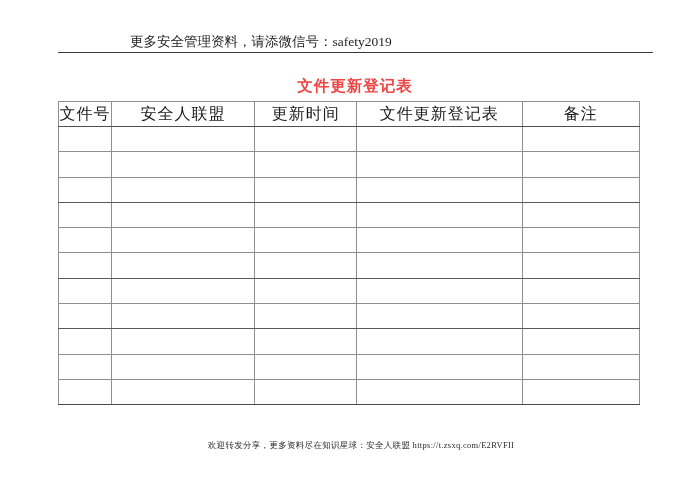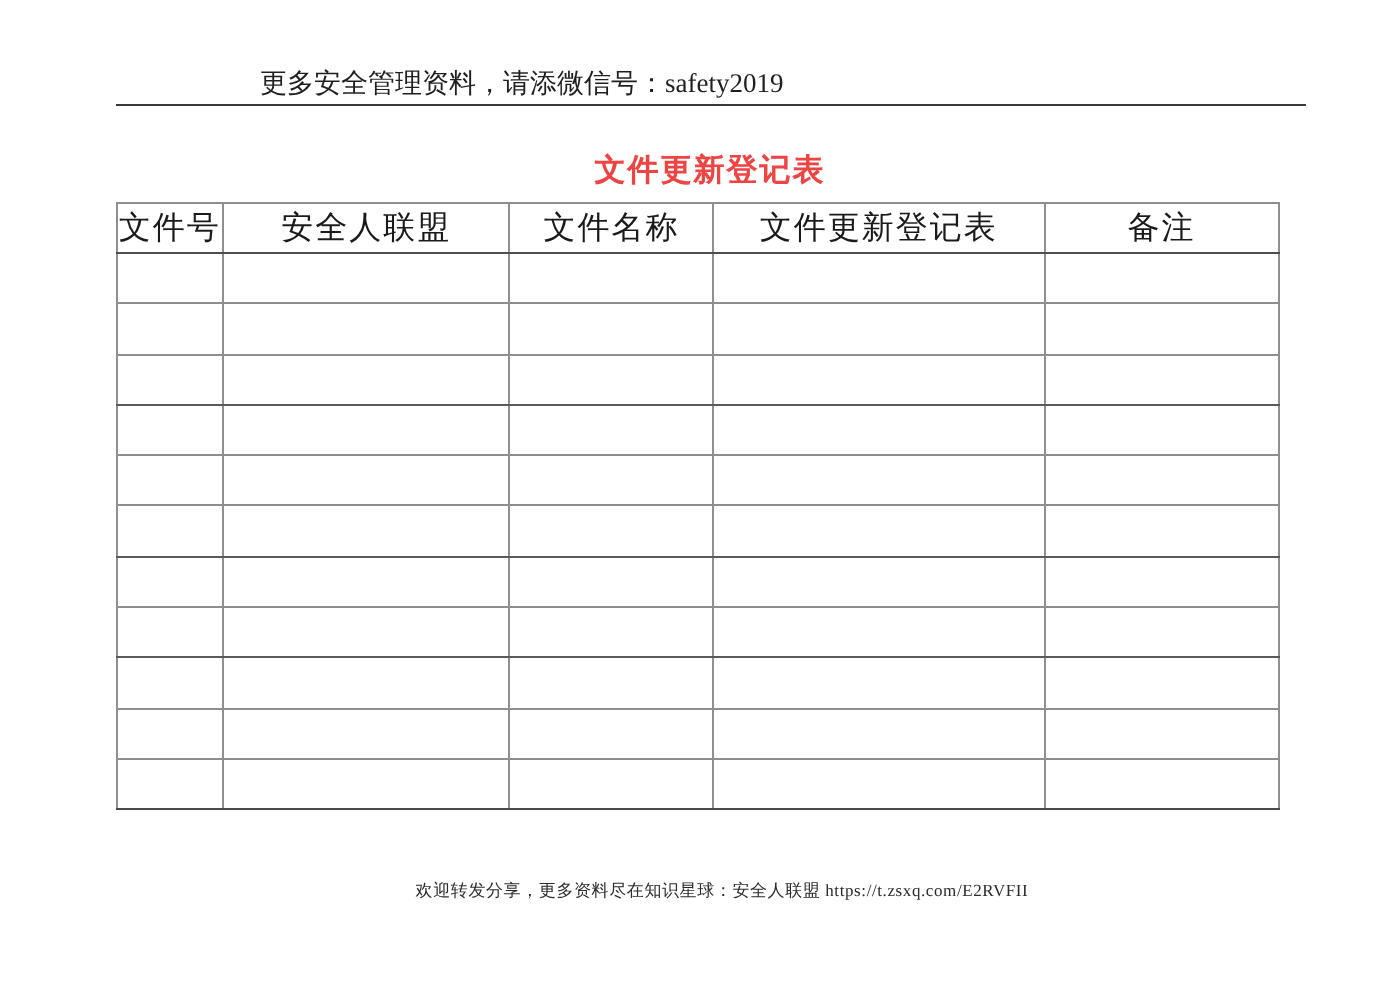--- a/index.html
+++ b/index.html
@@ -110,21 +110,21 @@
       <col style="width: 9.1%">
       <col style="width: 24.7%">
       <col style="width: 17.5%">
       <col style="width: 28.5%">
       <col style="width: 20.2%">
     </colgroup>
     <thead>
       <tr>
         <th>文件号</th>
         <th>安全人联盟</th>
-        <th>文件名称</th>
+        <th>更新时间</th>
         <th>文件更新登记表</th>
         <th>备注</th>
       </tr>
     </thead>
     <tbody>
         <tr>
           <td></td>
           <td></td>
           <td></td>
           <td></td>

